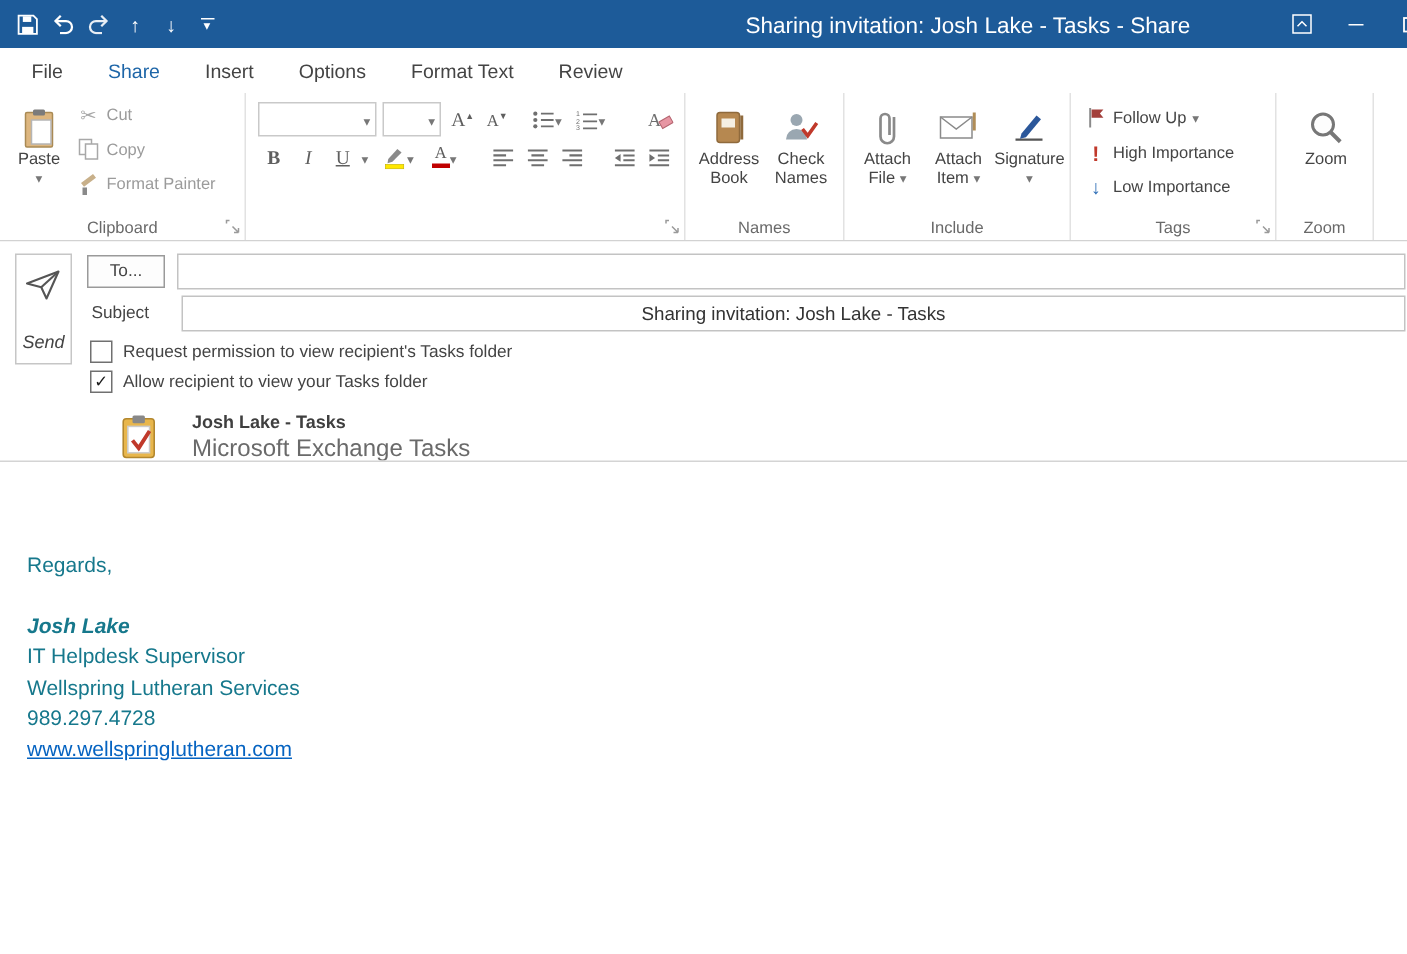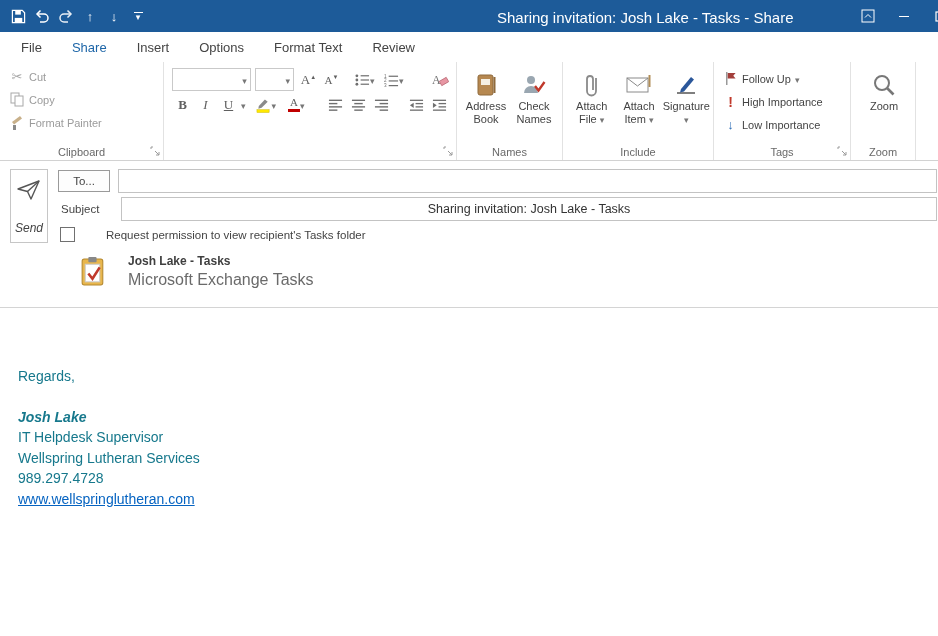--- a/index.html
+++ b/index.html
@@ -57,21 +57,21 @@
   .hi-icon::after{content:"!";color:#c0392b;font-weight:bold;font-size:14px;}
   .lo-icon::after{content:"↓";color:#2b6cb5;font-weight:bold;font-size:13px;}
   
   .compose{position:absolute;top:161px;left:0;width:938px;height:146px;background:#fff;}
   .sendbtn{position:absolute;left:10px;top:8px;width:38px;height:74px;border:1px solid #c6c6c6;background:#fff;display:flex;flex-direction:column;align-items:center;justify-content:space-between;padding:9px 0 7px;font-size:12px;color:#444;font-style:italic;}
   .fields{position:absolute;left:58px;top:8px;right:1px;}
   .frow{display:flex;align-items:center;margin-bottom:4px;}
   .tobtn{width:52px;height:22px;border:1px solid #9a9a9a;background:#fdfdfd;font-size:11.5px;color:#444;margin-right:8px;font-family:Liberation Sans, sans-serif;}
   .flabel{width:52px;font-size:11.5px;color:#444;padding-left:3px;margin-right:8px;}
   .finput{flex:1;height:22px;border:1px solid #c3c3c3;background:#fff;font-size:12.5px;color:#333;padding:0 6px;font-family:"Liberation Sans",sans-serif;outline:none;text-align:center;}
-  .cbrow{display:flex;align-items:center;margin:6px 0 0 2px;font-size:11.5px;color:#444;gap:24px;}
+  .cbrow{display:flex;align-items:center;margin:6px 0 0 2px;font-size:11.5px;color:#444;}
   .cb{width:13px;height:13px;border:1px solid #707070;background:#fff;margin-right:7px;display:flex;align-items:center;justify-content:center;font-size:11px;color:#1a1a1a;flex:none;}
   .cb.checked::after{content:"✓";}
   .shared{display:flex;align-items:center;margin:12px 0 0 22px;}
   .shared .sic2{width:30px;margin-right:10px;display:flex;}
   .shared-title{font-size:12px;font-weight:bold;color:#3f3f3f;margin-left:8px;}
   .shared-sub{font-size:16px;color:#6a6a6a;margin-left:8px;margin-top:3px;}
   
   .mailbody{position:absolute;top:307px;left:0;width:938px;height:329px;background:#fff;border-top:1px solid #d4d4d4;padding:58px 0 0 18px;box-sizing:border-box;}
   .mailbody p{margin:0;line-height:20.5px;font-size:14px;color:#16788c;}
   .greeting{margin-bottom:20px !important;}
@@ -129,20 +129,31 @@
   <span class="tab">Insert</span>
   <span class="tab">Options</span>
   <span class="tab">Format Text</span>
   <span class="tab">Review</span>
 </div>
 
 <div class="ribbon">
 
   <div class="rgroup" style="width:163px;">
     <div class="rcontent">
+      <div class="bigbtn" style="width:42px;">
+        <span class="bicon">
+          <svg width="22" height="27" viewBox="0 0 22 27">
+              <rect x="2" y="3" width="18" height="23" rx="1" fill="#ddb67f" stroke="#a98a54"></rect>
+              <rect x="7" y="1" width="8" height="4" rx="1" fill="#7b7b7b"></rect>
+              <rect x="6" y="8" width="13" height="16" fill="#fff" stroke="#b5b5b5"></rect>
+            </svg>
+        </span>
+        <span class="l">Paste</span>
+        <span class="dd"></span>
+      </div>
       <div class="scol">
         <div class="sbtn">
           <span class="sic cut-glyph"></span>
           <span>Cut</span>
         </div>
         <div class="sbtn">
           <span class="sic">
             <svg width="14" height="15" viewBox="0 0 14 15">
                 <rect x="1" y="1" width="8" height="10" fill="#fff" stroke="#a8a8a8"></rect>
                 <rect x="5" y="4" width="8" height="10" fill="#fff" stroke="#a8a8a8"></rect>
@@ -428,20 +439,24 @@
       <input class="finput" type="text" value="" style="">
     </div>
     <div class="frow">
       <span class="flabel">Subject</span>
       <input class="finput" type="text" value="Sharing invitation: Josh Lake - Tasks" style="">
     </div>
 
     <label class="cbrow">
       <span class="cb"></span>
       <span>Request permission to view recipient's Tasks folder</span>
+    </label>
+    <label class="cbrow" style="margin-top:5px;">
+      <span class="cb checked"></span>
+      <span>Allow recipient to view your Tasks folder</span>
     </label>
 
     <div class="shared">
       <span class="sic2">
         <svg width="27" height="31" viewBox="0 0 26 30">
             <rect x="2" y="3" width="20" height="25" rx="2" fill="#e8b64c" stroke="#b3872e"></rect>
             <rect x="8" y="1" width="8" height="5" rx="1" fill="#888"></rect>
             <rect x="5" y="8" width="14" height="17" fill="#fff" stroke="#ccc"></rect>
             <path d="M8 17 l4 5 7 -11" stroke="#c0392b" stroke-width="2.5" fill="none"></path>
           </svg>

